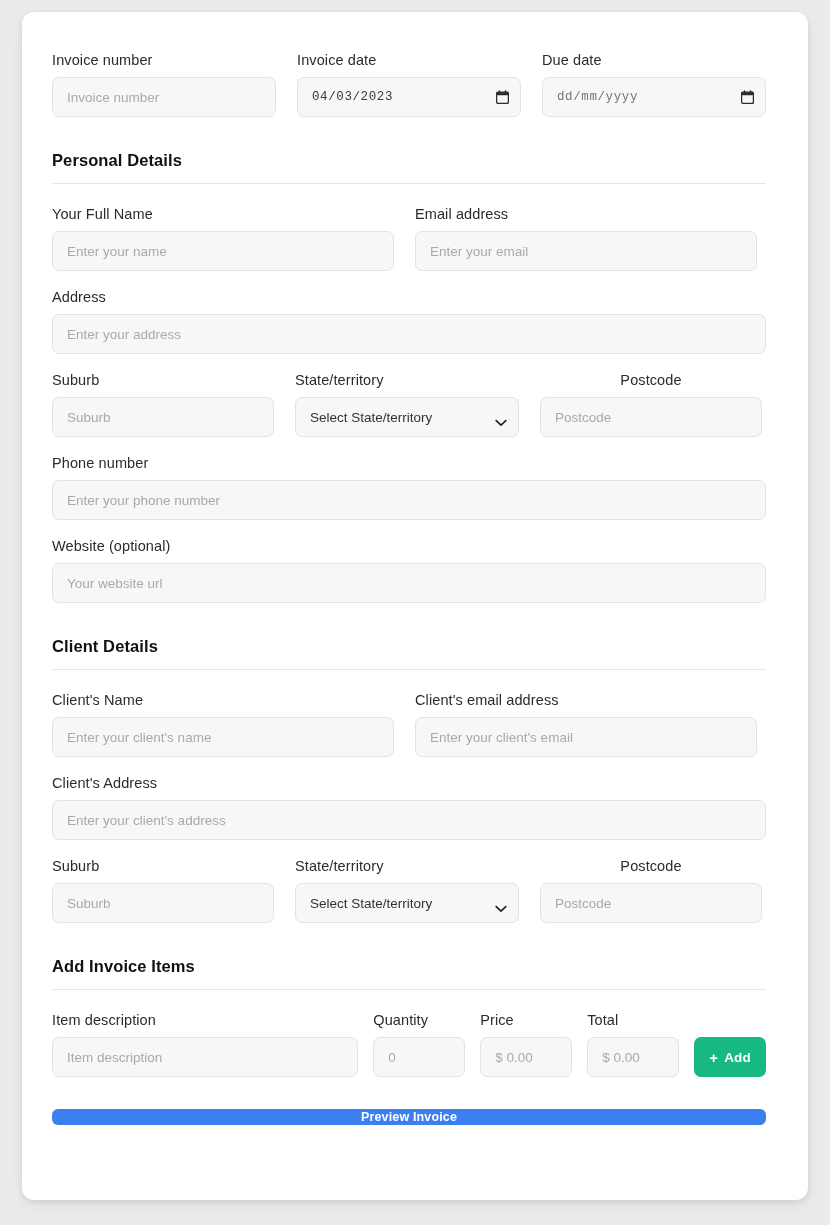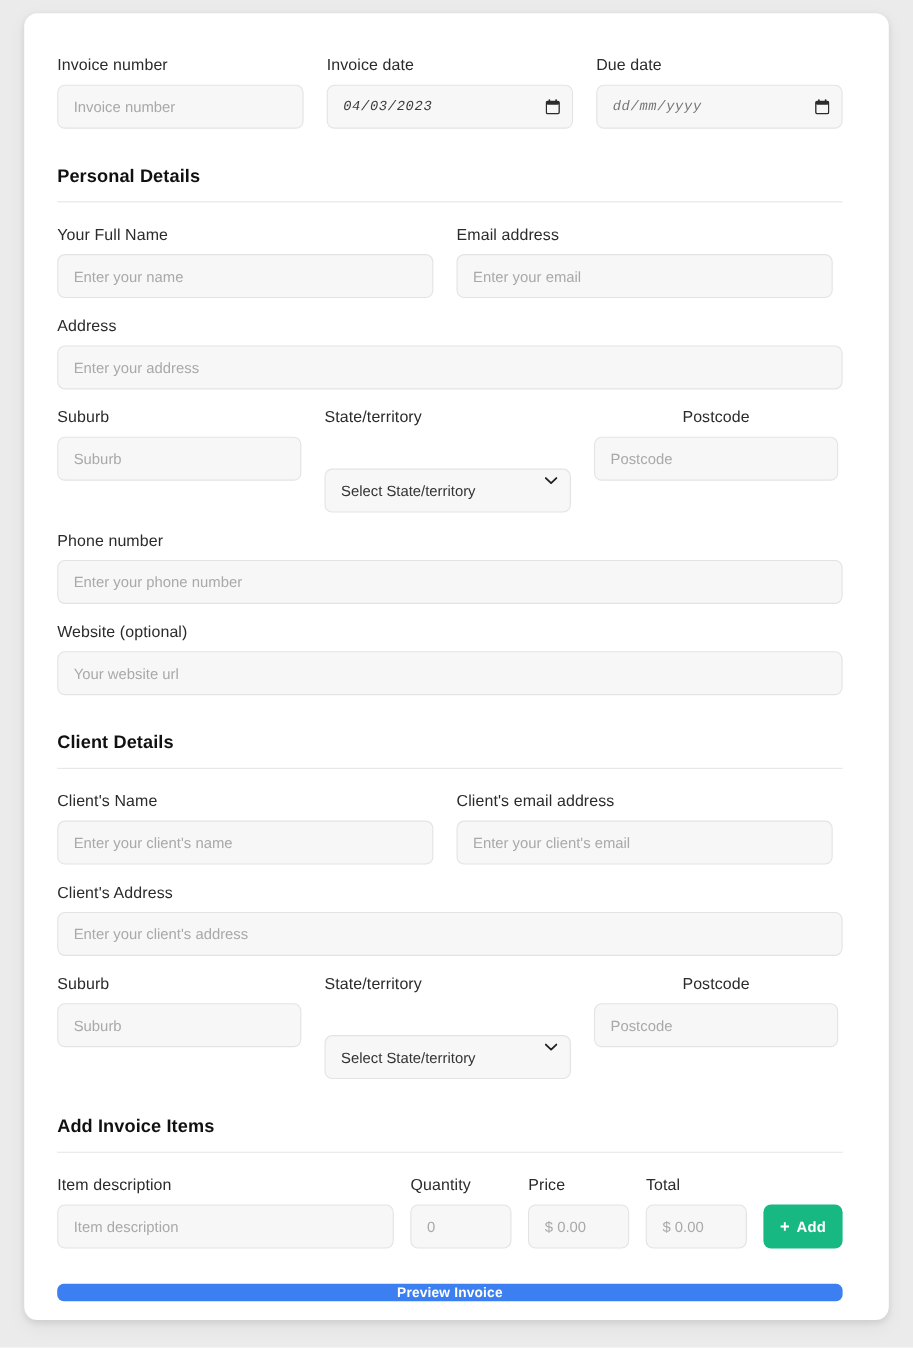--- a/index.html
+++ b/index.html
@@ -69,36 +69,35 @@
   .inp.ph { color: #a9a9a9; }
 
   
   .inp.date {
     justify-content: space-between;
     font-family: "Liberation Mono", monospace;
     font-size: 12.5px;
     letter-spacing: 0.6px;
     color: #3a3a3a;
     padding-right: 11px;
-    font-style: italic;
   }
   .inp.date.empty .dtxt { color: #757575; }
   .cal {
     width: 13px;
     height: 14px;
     flex: 0 0 auto;
     position: relative;
   }
   .cal svg { display: block; }
 
   
   .sel {
     position: relative;
   }
-  .sel .inp { padding-right: 32px; color: #333; margin-top: 29px; }
+  .sel .inp { padding-right: 32px; color: #333; }
   .chev {
     position: absolute;
     right: 12px;
     top: 50%;
     transform: translateY(-50%);
     width: 12px;
     height: 8px;
     pointer-events: none;
   }
 

